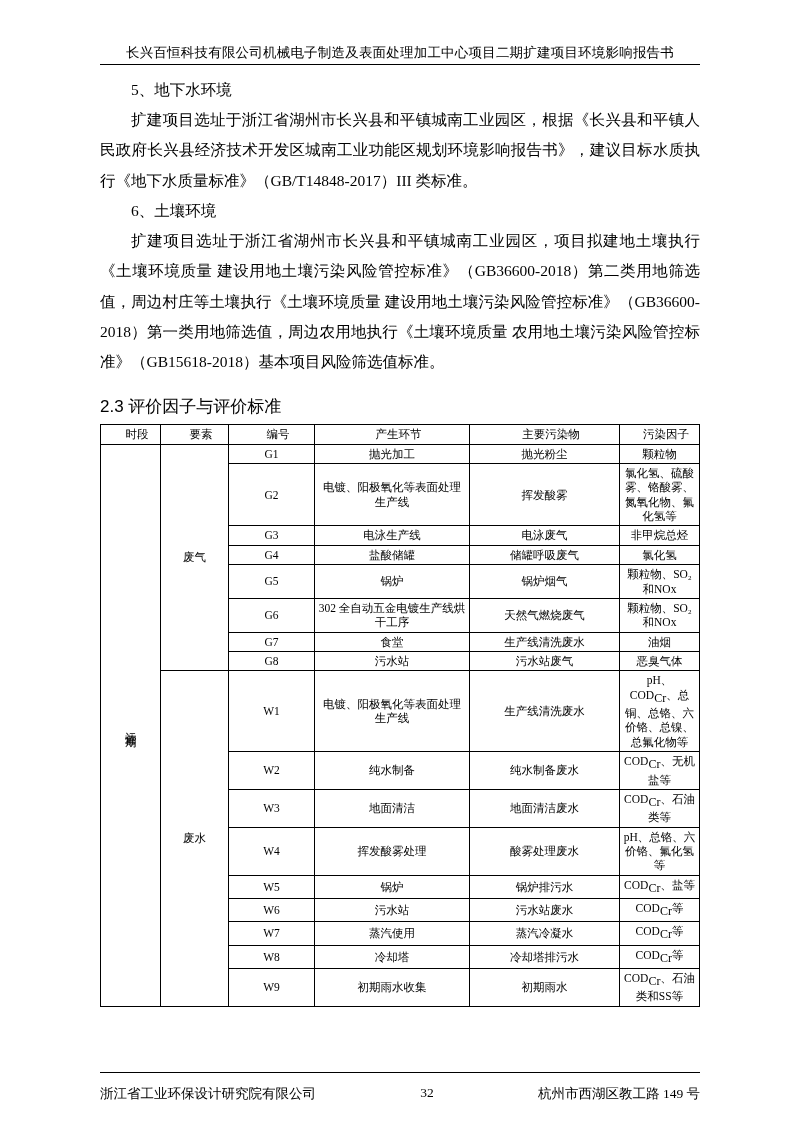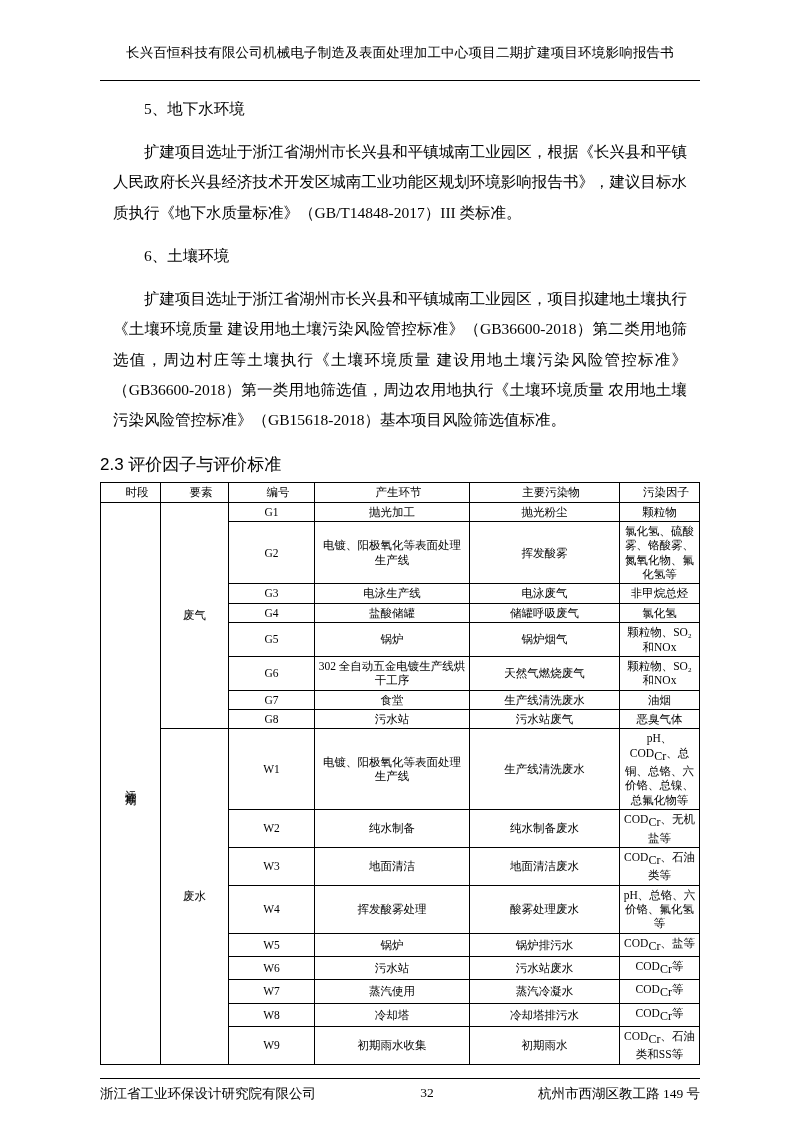--- a/index.html
+++ b/index.html
@@ -22,33 +22,33 @@
     position: absolute;
     left: 100px;
     right: 100px;
     top: 44px;
     bottom: 60px;
   }
   .header {
     text-align: center;
     font-size: 13.5px;
     font-family: "Liberation Serif", serif;
-    padding-bottom: 18px;
+    padding-bottom: 2px;
     border-bottom: 1px solid #000;
     letter-spacing: 0.2px;
   }
   .body-text {
     font-size: 15.5px;
     line-height: 1.95;
     text-align: justify;
     margin-top: 10px;
   }
   .para {
     text-indent: 2em;
-    margin: 13px;
+    margin: 0;
   }
   h2.sec {
     font-size: 17px;
     font-weight: normal;
     margin: 18px 0 6px 0;
     font-family: "Liberation Sans", sans-serif;
   }
   h3.subsec {
     font-size: 15.5px;
     font-weight: bold;
@@ -85,21 +85,21 @@
   .col-code { width: 66px; }
   .col-link { width: 135px; }
   .col-poll { width: 130px; }
   .col-factor { width: auto; }
   .footer {
     position: absolute;
     left: 100px;
     right: 100px;
     bottom: 28px;
     border-top: 1px solid #000;
-    padding-top: 6px;
+    padding-top: 12px;
     font-size: 13.5px;
     display: flex;
     justify-content: space-between;
     font-family: "Liberation Serif", serif;
   }
   .vtext {
     writing-mode: vertical-rl;
     text-orientation: upright;
     letter-spacing: 2px;
     display: inline-block;

